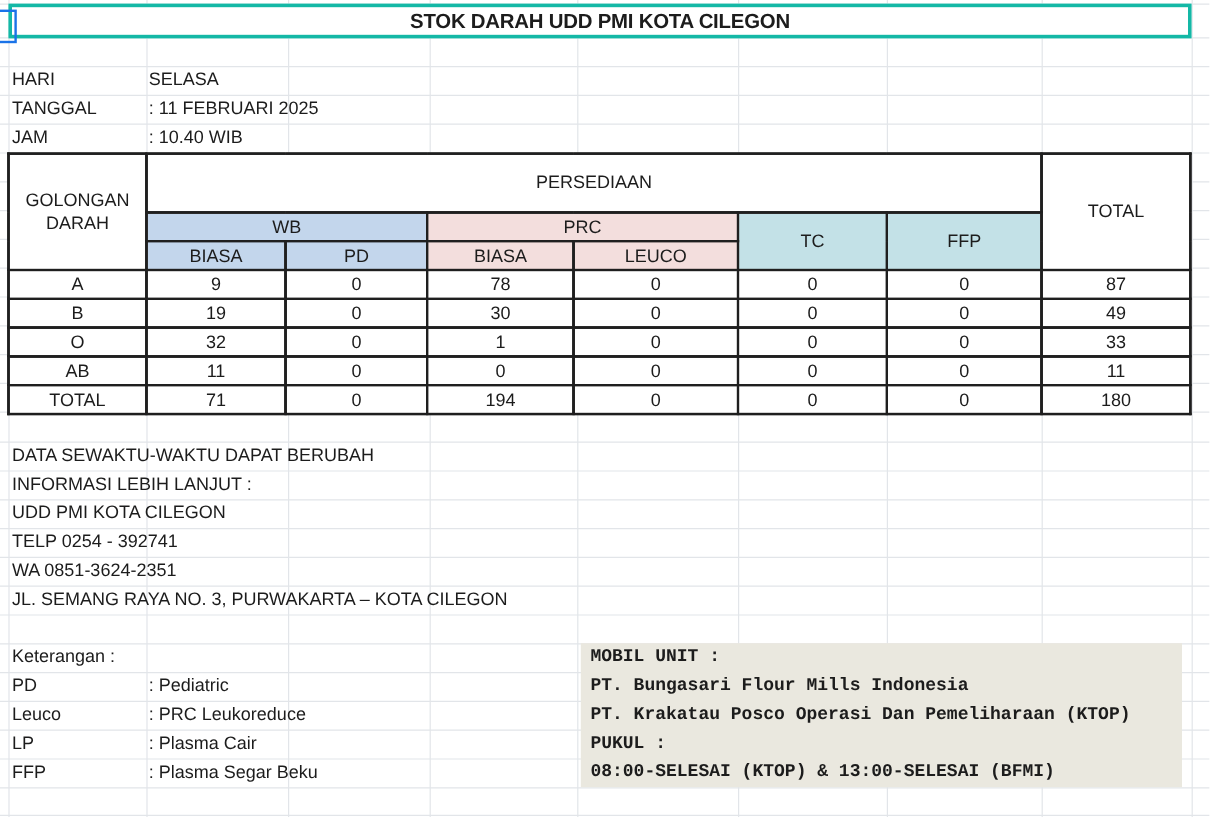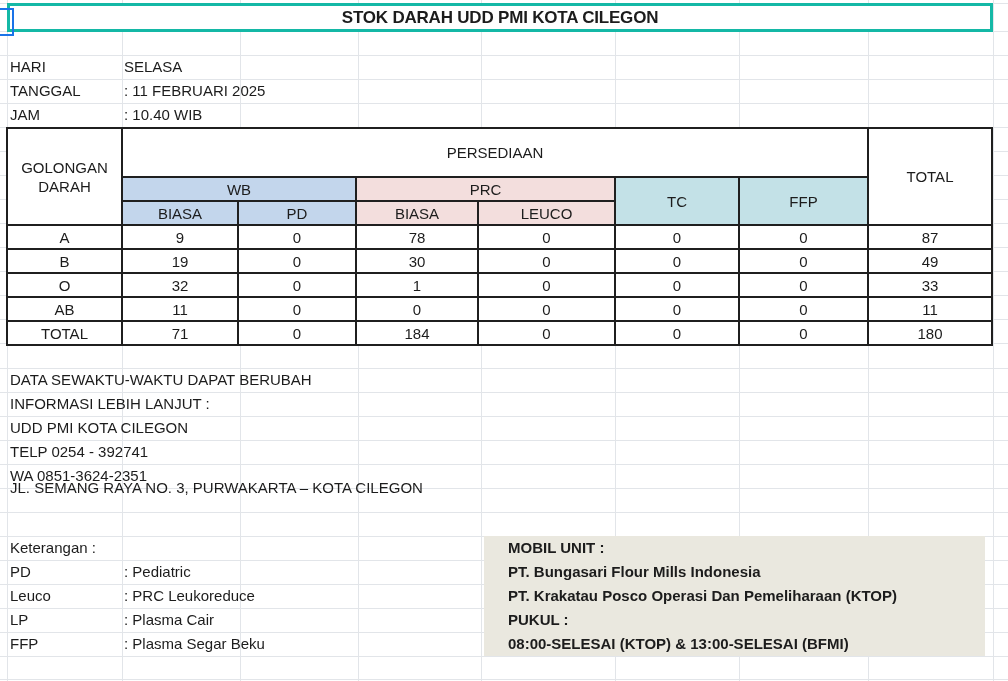--- a/index.html
+++ b/index.html
@@ -45,21 +45,21 @@
   .bold{font-weight:normal;text-align:center;}
   
   .ket-row{position:absolute;left:7px;height:24px;line-height:24px;font-size:15px;z-index:2;width:470px;}
   .ket-abbr{position:absolute;left:3px;}
   .ket-meaning{position:absolute;left:117px;}
   
   .mobil-box{
     position:absolute;left:484px;top:536px;width:501px;height:120px;
     background:#eae8df;z-index:3;
   }
-  .mobil-line{height:24px;line-height:24px;font-size:15px;font-weight:bold;padding-left:24px;white-space:nowrap;}
+  .mobil-line{height:24px;line-height:24px;font-size:15px;font-weight:bold;padding-left:8px;white-space:nowrap;font-family:Liberation Mono, monospace;}
 </style>
 </head>
 <body>
 
 <svg id="gridlines" width="1008" height="681">
   <g stroke="#e2e5e9" stroke-width="1">
     <line x1="7.5" y1="0" x2="7.5" y2="681"></line>
     <line x1="122.5" y1="0" x2="122.5" y2="681"></line>
     <line x1="240.5" y1="0" x2="240.5" y2="681"></line>
     <line x1="358.5" y1="0" x2="358.5" y2="681"></line>
@@ -186,35 +186,35 @@
     <td>0</td>
     <td>0</td>
     <td>0</td>
     <td>0</td>
     <td>11</td>
   </tr>
   <tr style="height:24px;">
     <td>TOTAL</td>
     <td>71</td>
     <td>0</td>
-    <td>184</td>
+    <td>194</td>
     <td>0</td>
     <td>0</td>
     <td>0</td>
     <td>180</td>
   </tr>
 </tbody>
   </table>
 
 <div class="info-line" style="top:368px;">DATA SEWAKTU-WAKTU DAPAT BERUBAH</div>
 <div class="info-line" style="top:392px;">INFORMASI LEBIH LANJUT :</div>
 <div class="info-line bold" style="top:416px;">UDD PMI KOTA CILEGON</div>
 <div class="info-line bold" style="top:440px;">TELP 0254 - 392741</div>
 <div class="info-line bold" style="top:464px;">WA 0851-3624-2351</div>
-<div class="info-line bold" style="top:476px;">JL. SEMANG RAYA NO. 3, PURWAKARTA – KOTA CILEGON</div>
+<div class="info-line bold" style="top:488px;">JL. SEMANG RAYA NO. 3, PURWAKARTA – KOTA CILEGON</div>
 
 <div class="ket-row" style="top:536px;">
   <span class="ket-abbr">Keterangan :</span>
 </div>
 <div class="ket-row" style="top:560px;">
   <span class="ket-abbr">PD</span>
   <span class="ket-meaning">: Pediatric</span>
 </div>
 <div class="ket-row" style="top:584px;">
   <span class="ket-abbr">Leuco</span>

